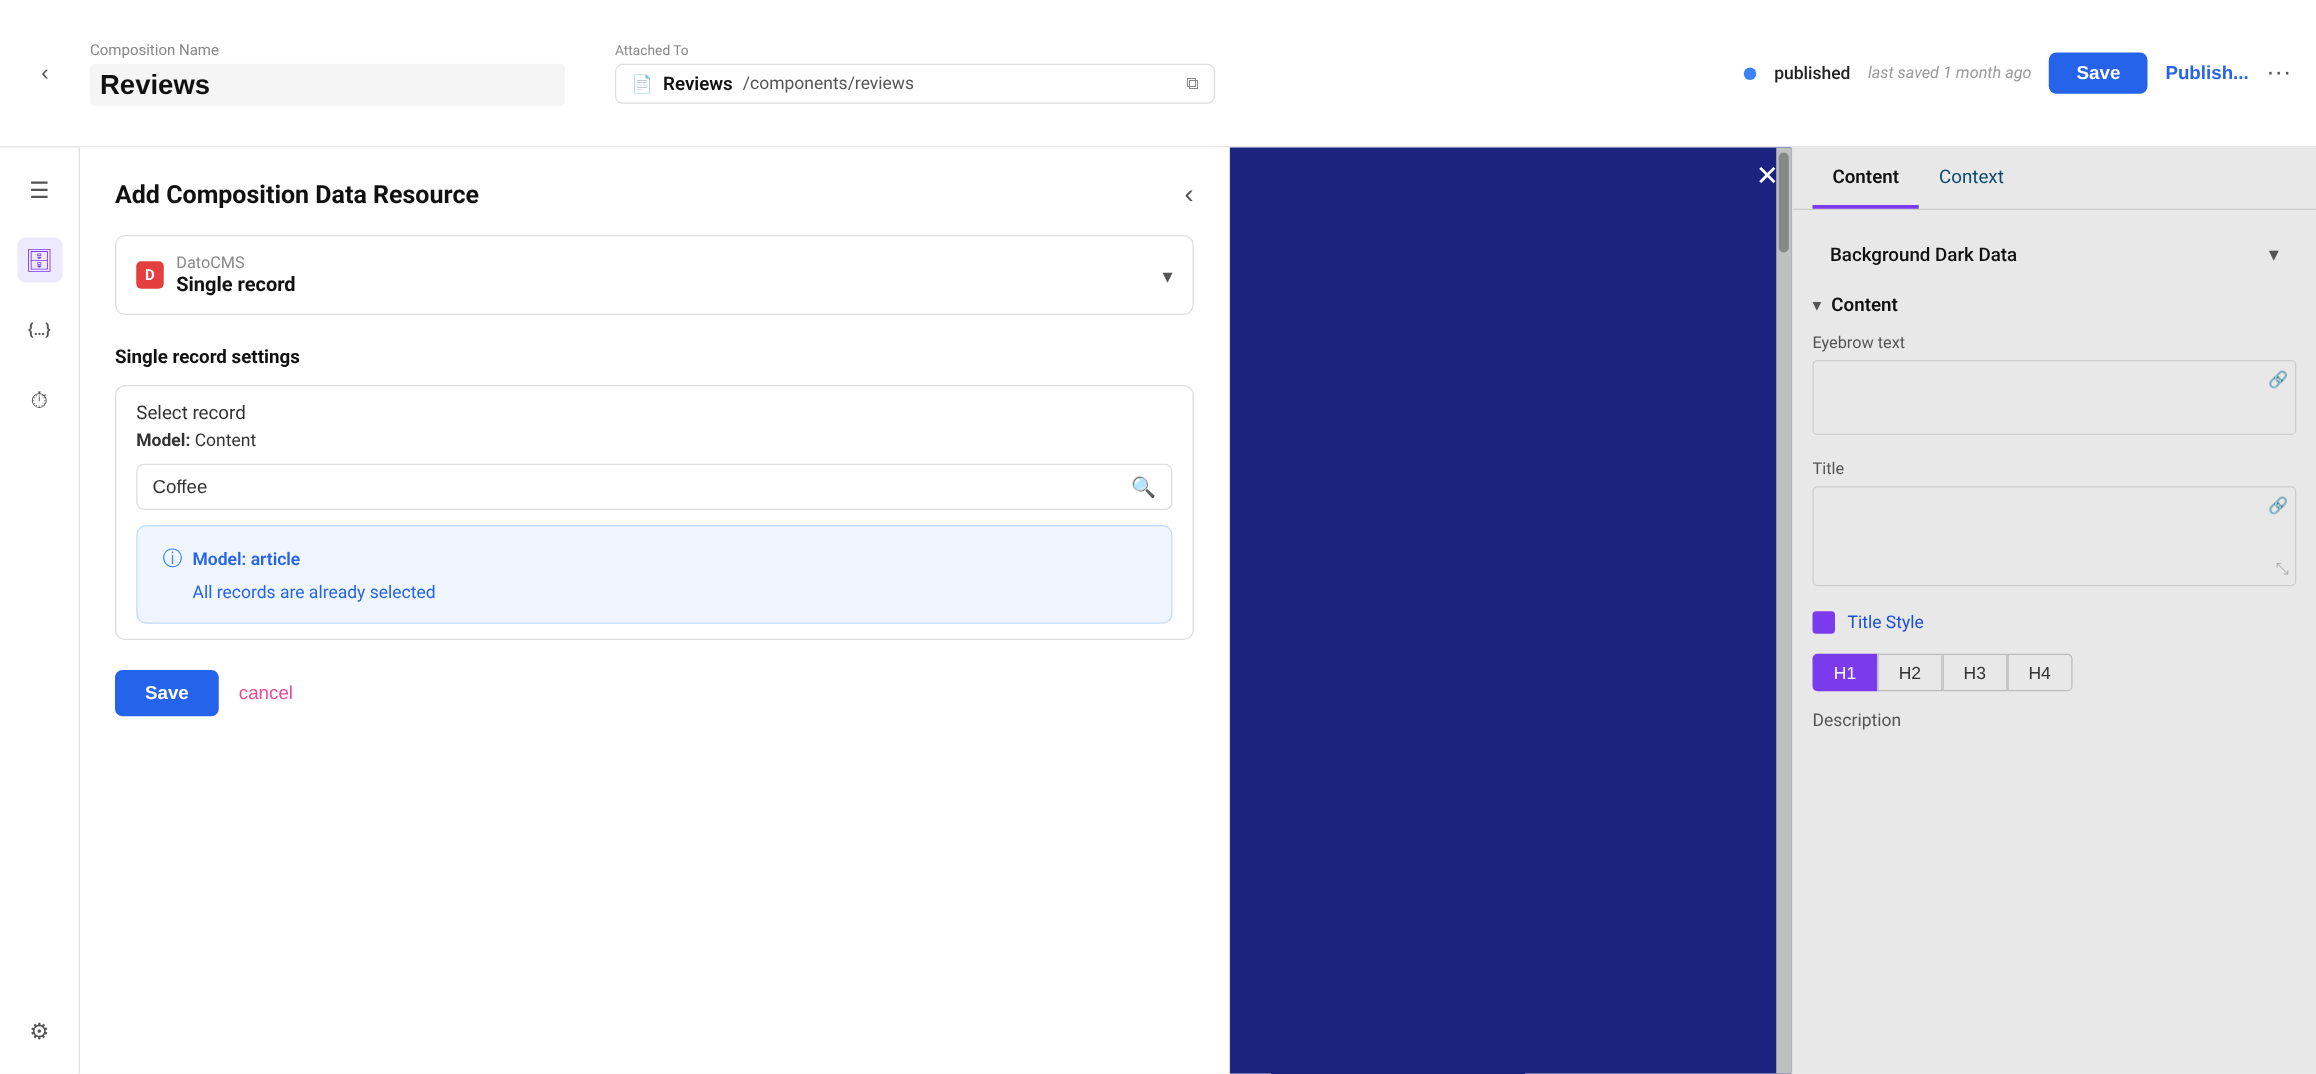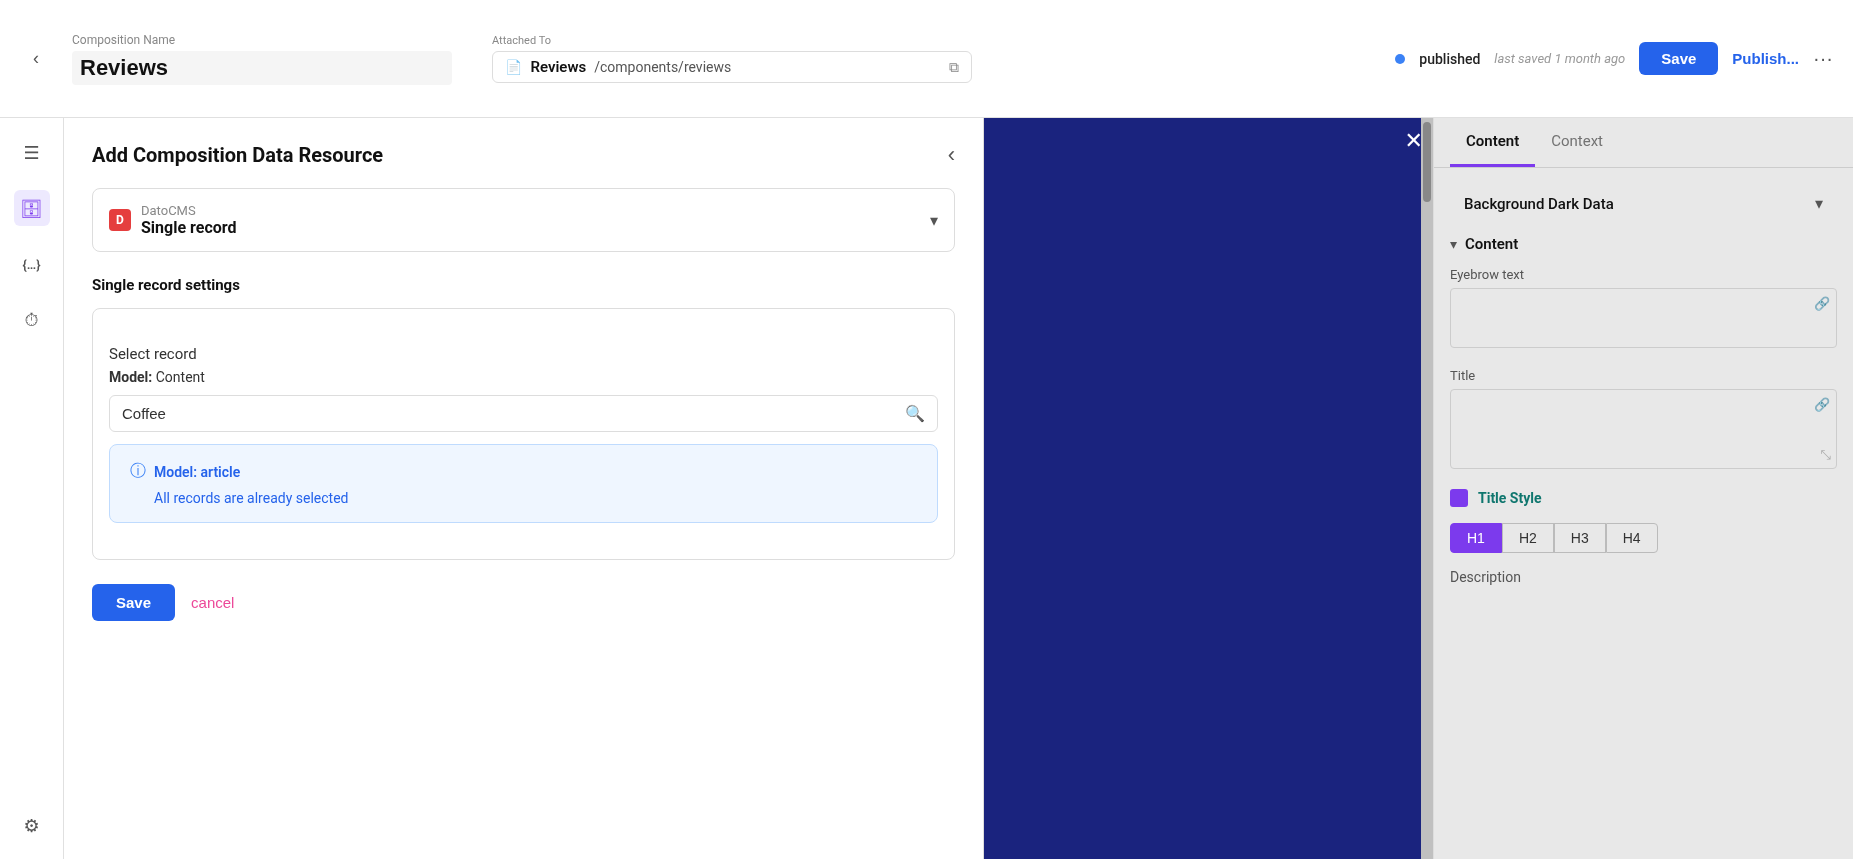--- a/index.html
+++ b/index.html
@@ -150,21 +150,21 @@
     }
     .dato-chevron {
       color: #555; font-size: 16px;
     }
 
     
     .section-title {
       font-size: 15px; font-weight: 700; color: #111; margin-bottom: 14px;
     }
     .record-box {
-      border: 1px solid #ddd; border-radius: 8px; padding: 36px 16px;
+      border: 1px solid #ddd; border-radius: 8px; padding: 12px 16px;
     }
     .select-record-label {
       font-size: 15px; color: #333; margin-bottom: 6px;
     }
     .model-label {
       font-size: 14px; color: #333; margin-bottom: 10px;
     }
     .model-label strong { font-weight: 700; }
     .search-input-row {
       border: 1px solid #ddd; border-radius: 6px;
@@ -234,21 +234,21 @@
       border-left: 1px solid #ddd;
       overflow-y: auto;
     }
     .right-panel-tabs {
       display: flex; gap: 0;
       border-bottom: 1px solid #ccc;
       background: #e8e8e8;
       padding: 0 16px;
     }
     .rp-tab {
-      padding: 14px 16px; font-size: 15px; color: #737373; cursor: pointer;
+      padding: 14px 16px; font-size: 15px; color: #0c4a6e; cursor: pointer;
       border-bottom: 3px solid transparent;
     }
     .rp-tab.active { border-bottom-color: #7c3aed; color: #111; font-weight: 600; }
 
     
     .rp-content { padding: 16px; }
 
     .bg-image-row {
       display: flex; align-items: center; justify-content: space-between;
       background: #e8e8e8; padding: 10px 14px; margin-bottom: 12px;
@@ -269,21 +269,21 @@
     .rp-field-input {
       width: 100%; border: 1px solid #ccc; border-radius: 4px;
       padding: 8px 10px; font-size: 14px; background: #e8e8e8;
       height: 60px; resize: none; vertical-align: top;
     }
 
     .title-style-row {
       display: flex; align-items: center; gap: 10px;
       margin-bottom: 16px;
     }
-    .ts-label { font-size: 14px; color: #0f766e; font-weight: 700; }
+    .ts-label { font-size: 14px; color: #1d4ed8; font-weight: 400; }
     .title-style-btns {
       display: flex; gap: 0;
     }
     .ts-btn {
       padding: 6px 16px; font-size: 14px; border: 1px solid #bbb;
       cursor: pointer; background: #e8e8e8; color: #333;
     }
     .ts-btn:first-child { border-radius: 4px 0 0 4px; }
     .ts-btn:last-child { border-radius: 0 4px 4px 0; }
     .ts-btn.active { background: #7c3aed; color: #fff; border-color: #7c3aed; }

